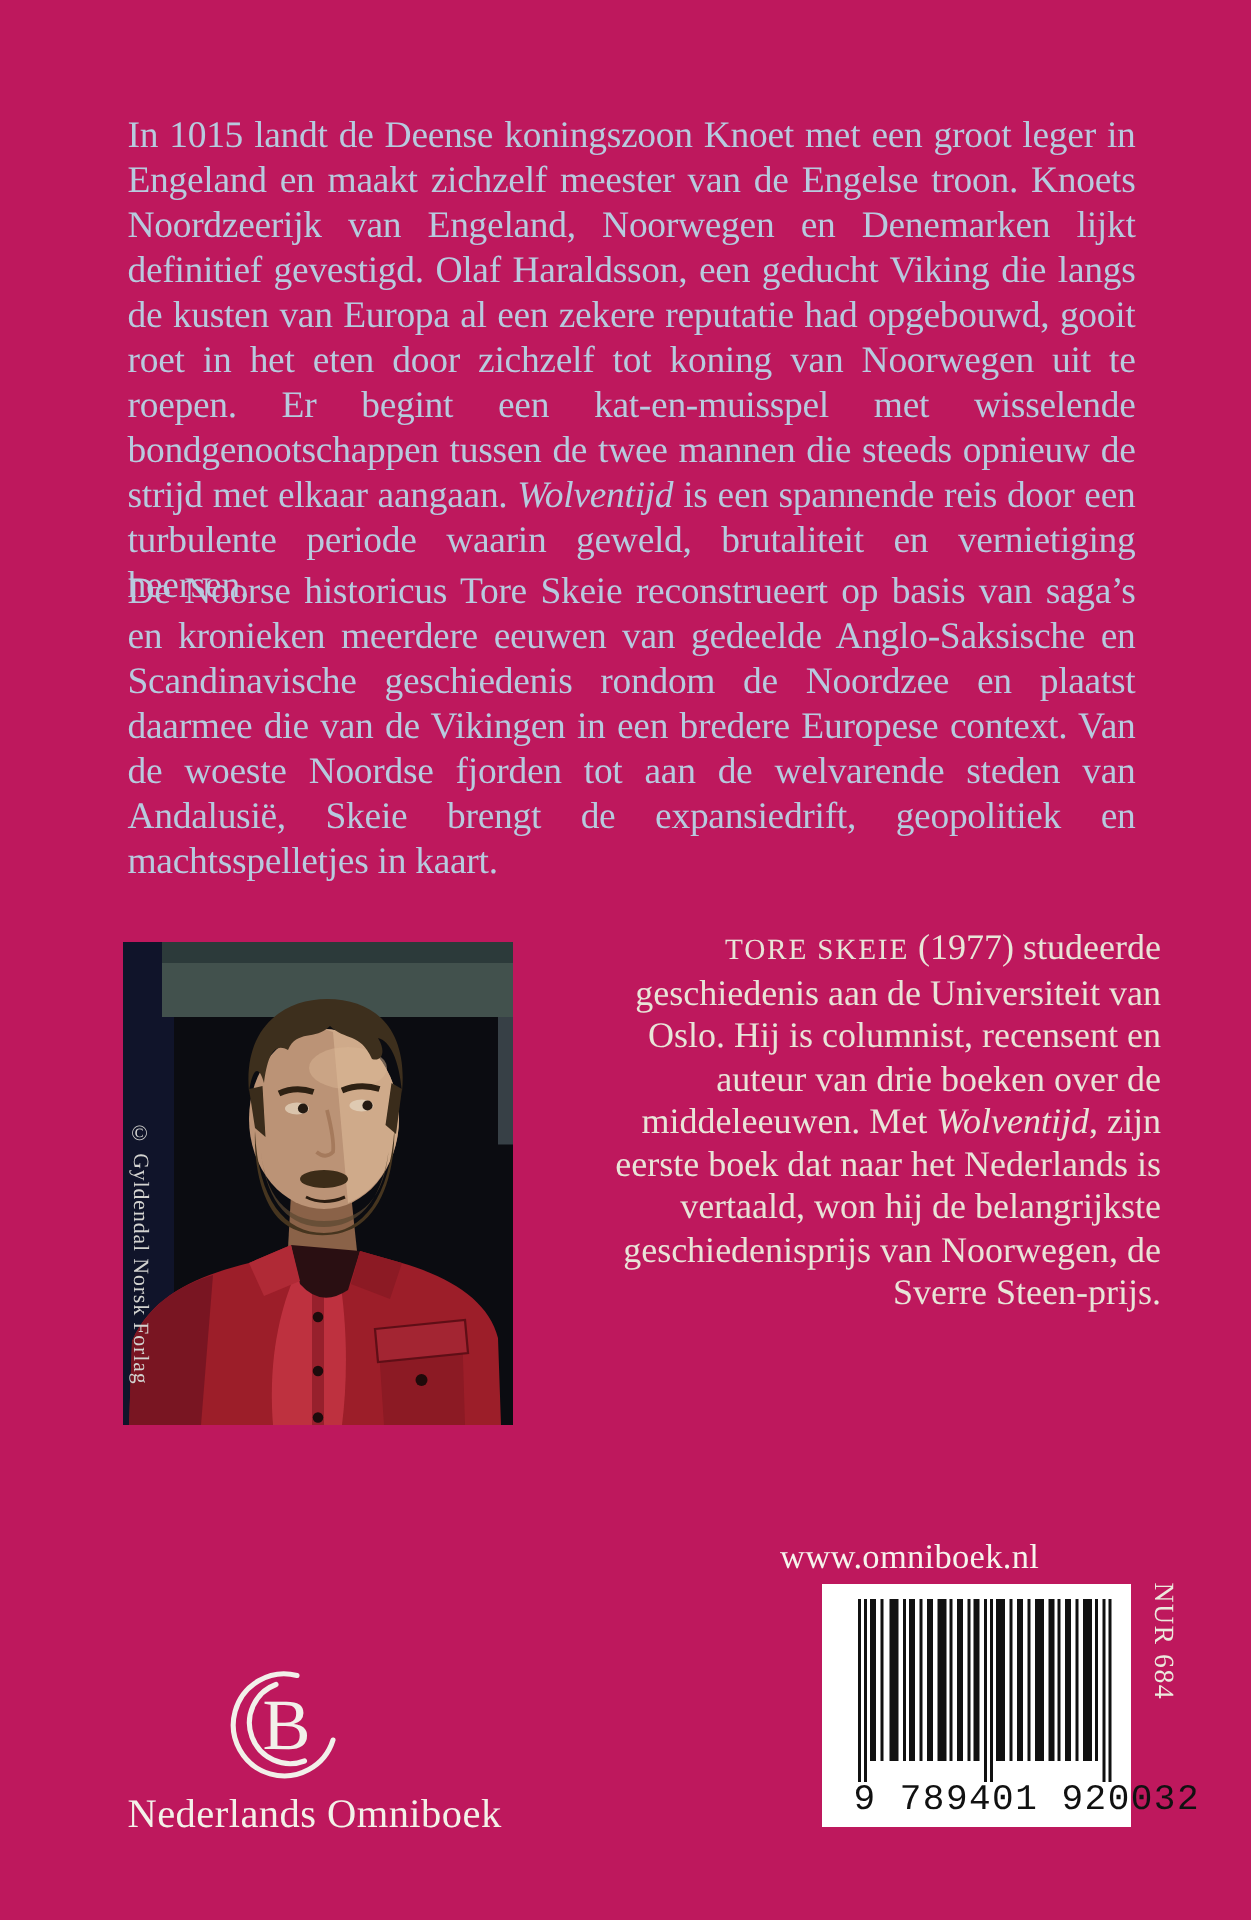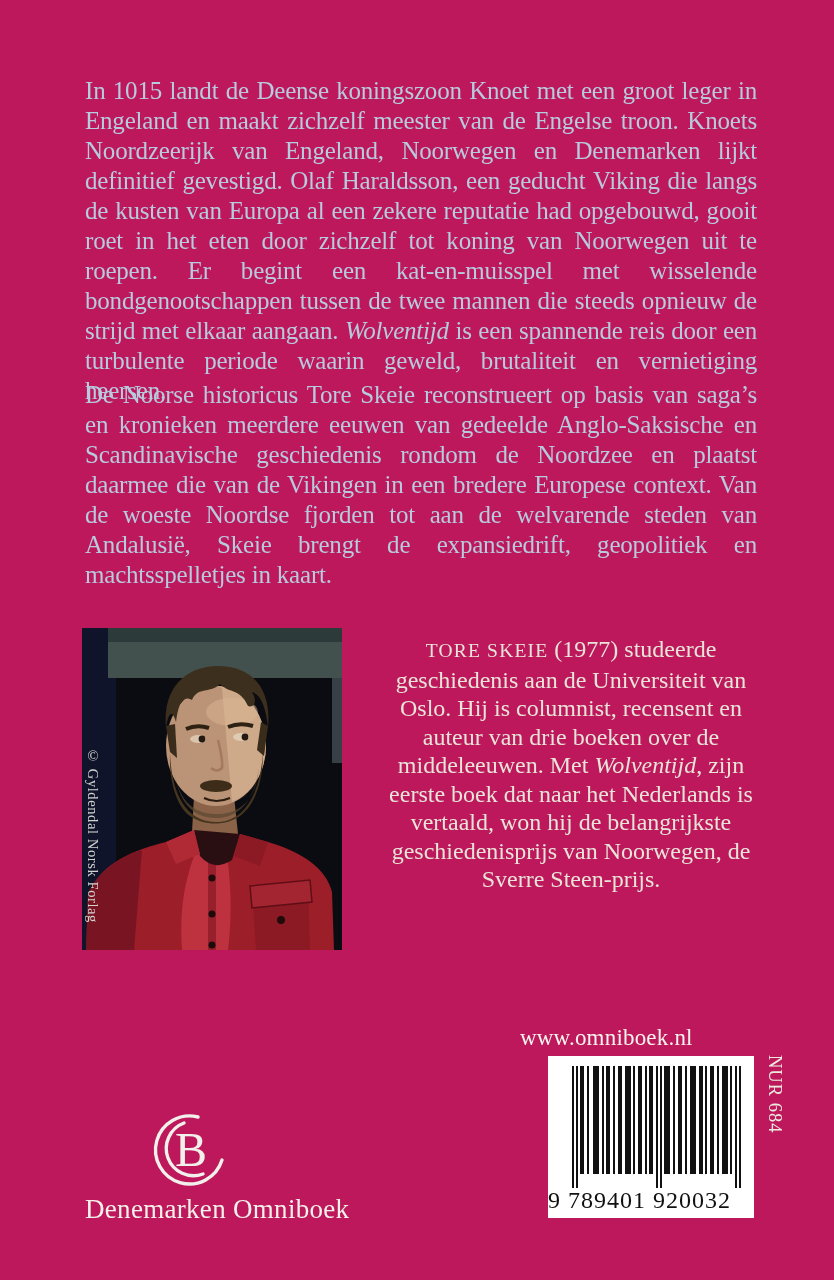--- a/index.html
+++ b/index.html
@@ -43,22 +43,21 @@
     font-family: "Liberation Serif", serif;
     white-space: nowrap;
   }
   .bio {
     position: absolute;
     left: 368px; top: 618px;
     width: 406px;
     color: #e8e4d8;
     font-size: 24px;
     line-height: 28.5px;
-    text-align: center;
-    margin-top: 17px;
+    text-align: right;
   }
   .smallcaps {
     font-size: 19.5px;
     letter-spacing: 1.2px;
   }
 
   
   .website {
     position: absolute;
     left: 520px; top: 1025px;
@@ -73,24 +72,25 @@
     left: 548px; top: 1056px;
     width: 206px; height: 162px;
     background: #ffffff;
   }
   .barcode-digits {
     position: absolute;
     left: 0; bottom: 4px;
     width: 100%;
     text-align: left;
     color: #111111;
-    font-family: Liberation Serif, serif;
+    font-family: Liberation Mono, monospace;
     font-size: 24px;
     letter-spacing: 1px;
     white-space: pre;
+    padding-left: 21px;
   }
   .nur {
     position: absolute;
     left: 764px; top: 1055px;
     writing-mode: vertical-rl;
     color: #ece9dd;
     font-size: 18.5px;
     letter-spacing: 1px;
     white-space: nowrap;
   }
@@ -221,15 +221,15 @@
   <div class="logo">
     <svg width="86" height="86" viewBox="0 0 86 86">
       <g fill="none" stroke="#f2f0ea" stroke-width="3.4" stroke-linecap="round">
         <path d="M52 9 A34 34 0 1 0 76 52"></path>
         <path d="M38 15 A27 27 0 1 0 57 66"></path>
       </g>
       <text x="45" y="58" text-anchor="middle" font-family="Liberation Serif, serif" font-size="48" fill="#f2f0ea">B</text>
     </svg>
   </div>
 
-  <div class="publisher">Denemarken Omniboek</div>
+  <div class="publisher">Nederlands Omniboek</div>
 
 </div>
 
 </body></html>

